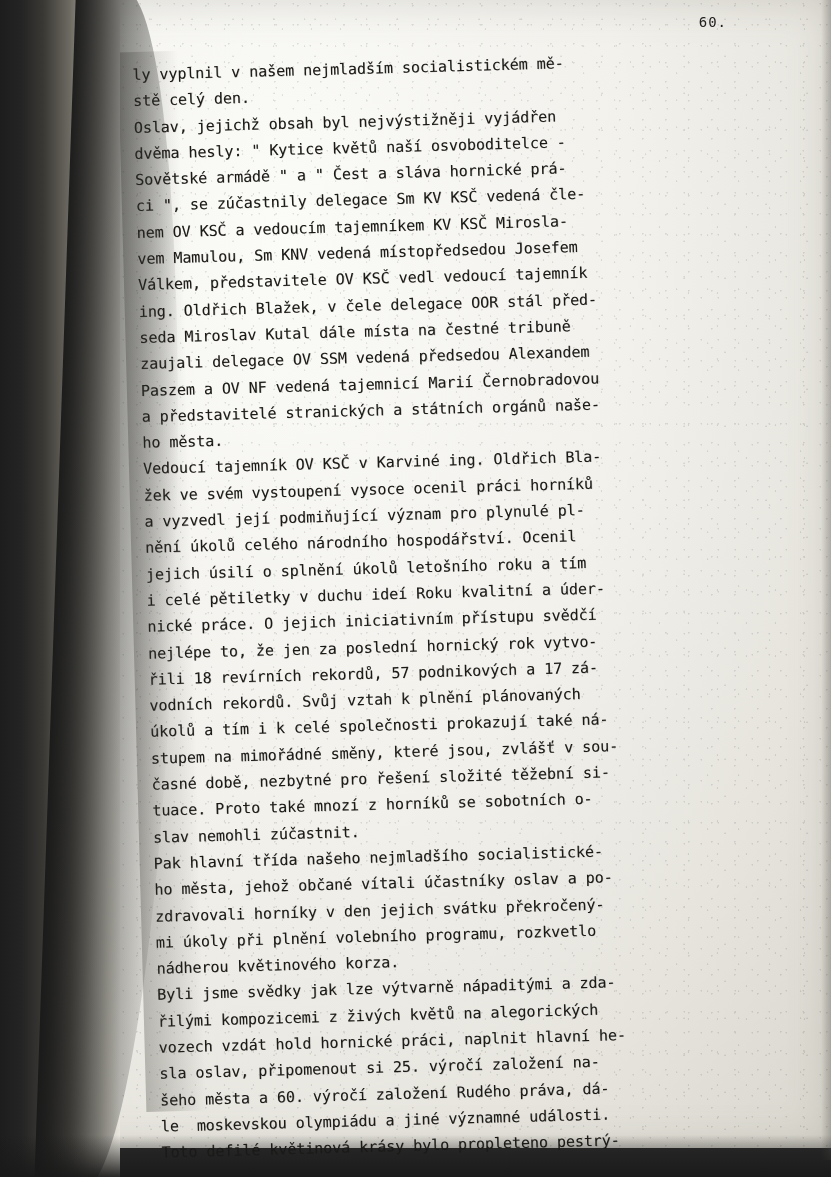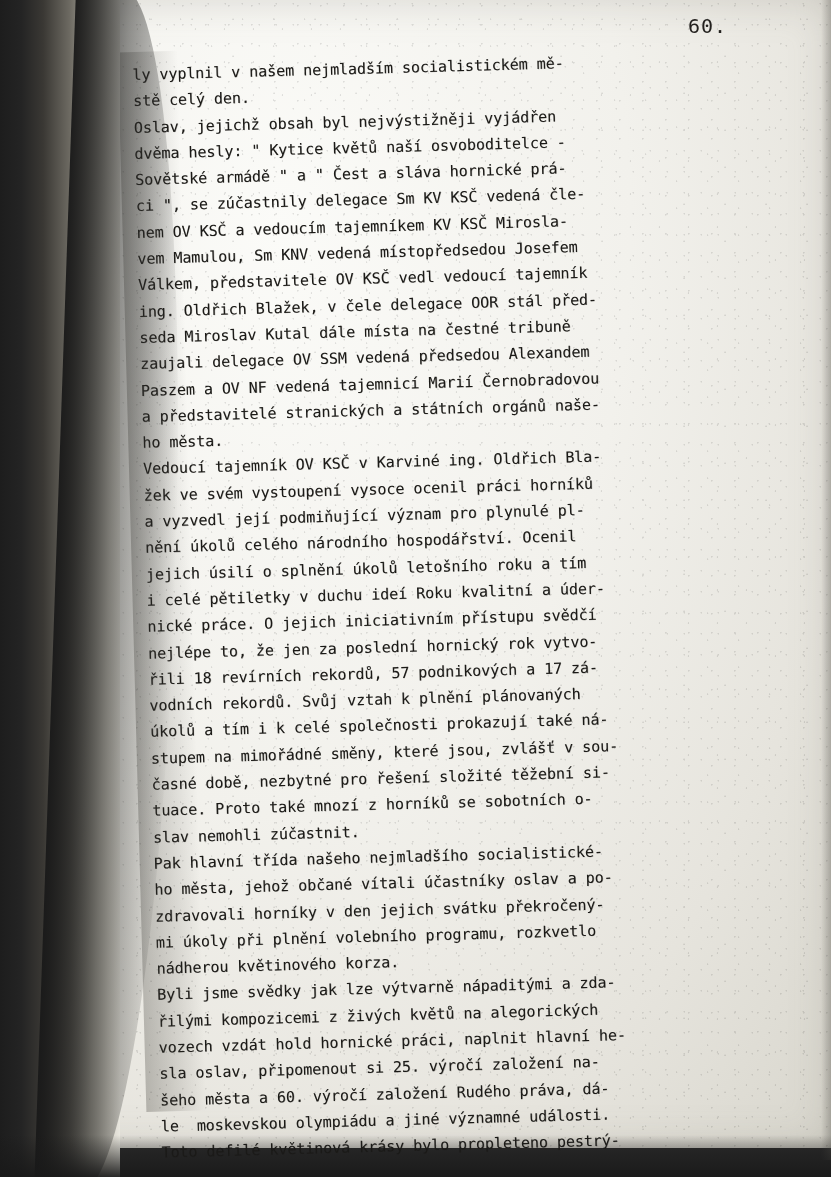--- a/index.html
+++ b/index.html
@@ -64,21 +64,21 @@
     height: 1160px;
     background: linear-gradient(to right, rgba(120,118,110,0.0), rgba(90,88,82,0.35));
   }
 
   
   .page-number {
     position: absolute;
     right: 104px;
     top: 14px;
     font-family: "DejaVu Sans Mono", monospace;
-    font-size: 20px;
+    font-size: 14px;
     color: #23211e;
     letter-spacing: 1px;
   }
 
   
   .typed {
     position: absolute;
     left: 132px;
     top: 62px;
     width: 600px;

